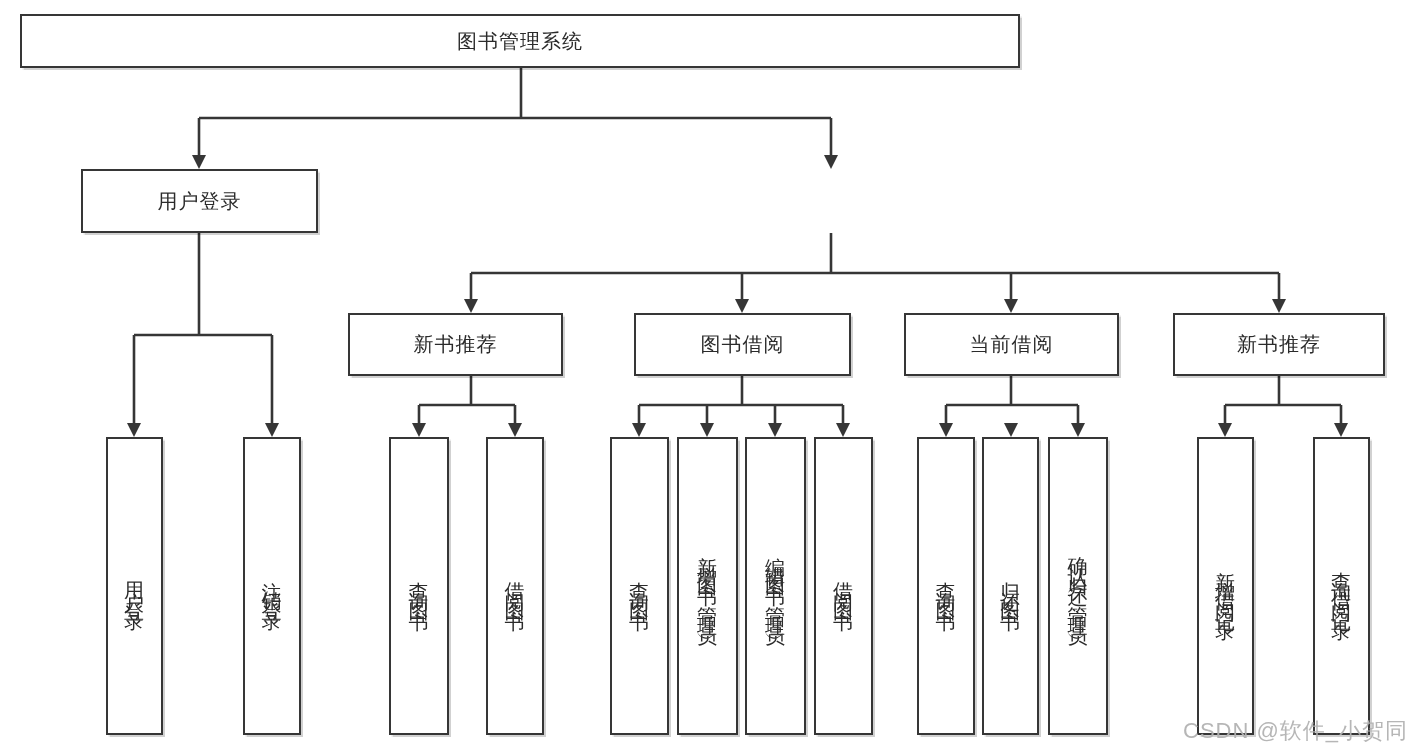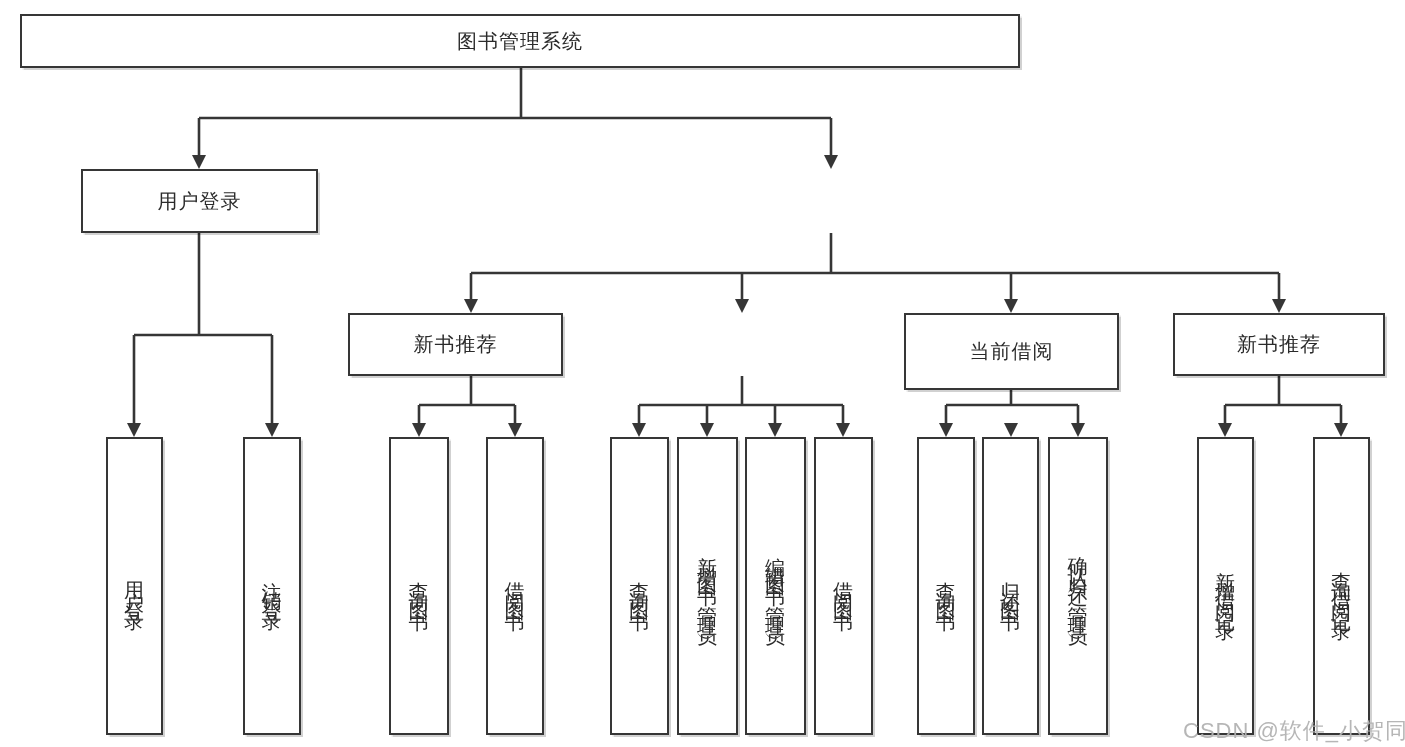--- a/index.html
+++ b/index.html
@@ -74,21 +74,22 @@
       <polygon points="1218,423 1232,423 1225,437"></polygon>
       <polygon points="1334,423 1348,423 1341,437"></polygon>
     </g>
   </svg>
 
   <div class="node" style="left:20px;top:14px;width:1000px;height:54px;">图书管理系统</div>
 
   <div class="node" style="left:81px;top:169px;width:237px;height:64px;">用户登录</div>
 
   <div class="node" style="left:348px;top:313px;width:215px;height:63px;">新书推荐</div>
-  <div class="node" style="left:904px;top:313px;width:215px;height:77px;">当前借阅</div>
+  <div class="node" style="left:634px;top:313px;width:217px;height:63px;">图书借阅</div>
+  <div class="node" style="left:904px;top:313px;width:215px;height:63px;">当前借阅</div>
   <div class="node" style="left:1173px;top:313px;width:212px;height:63px;">新书推荐</div>
 
   <div class="node vnode" style="left:106px;top:437px;width:57px;height:298px;">用户登录</div>
   <div class="node vnode" style="left:243px;top:437px;width:58px;height:298px;">注销登录</div>
 
   <div class="node vnode" style="left:389px;top:437px;width:60px;height:298px;">查询图书</div>
   <div class="node vnode" style="left:486px;top:437px;width:58px;height:298px;">借阅图书</div>
 
   <div class="node vnode" style="left:610px;top:437px;width:59px;height:298px;">查询图书</div>
   <div class="node vnode" style="left:677px;top:437px;width:61px;height:298px;">新增图书（管理员）</div>

